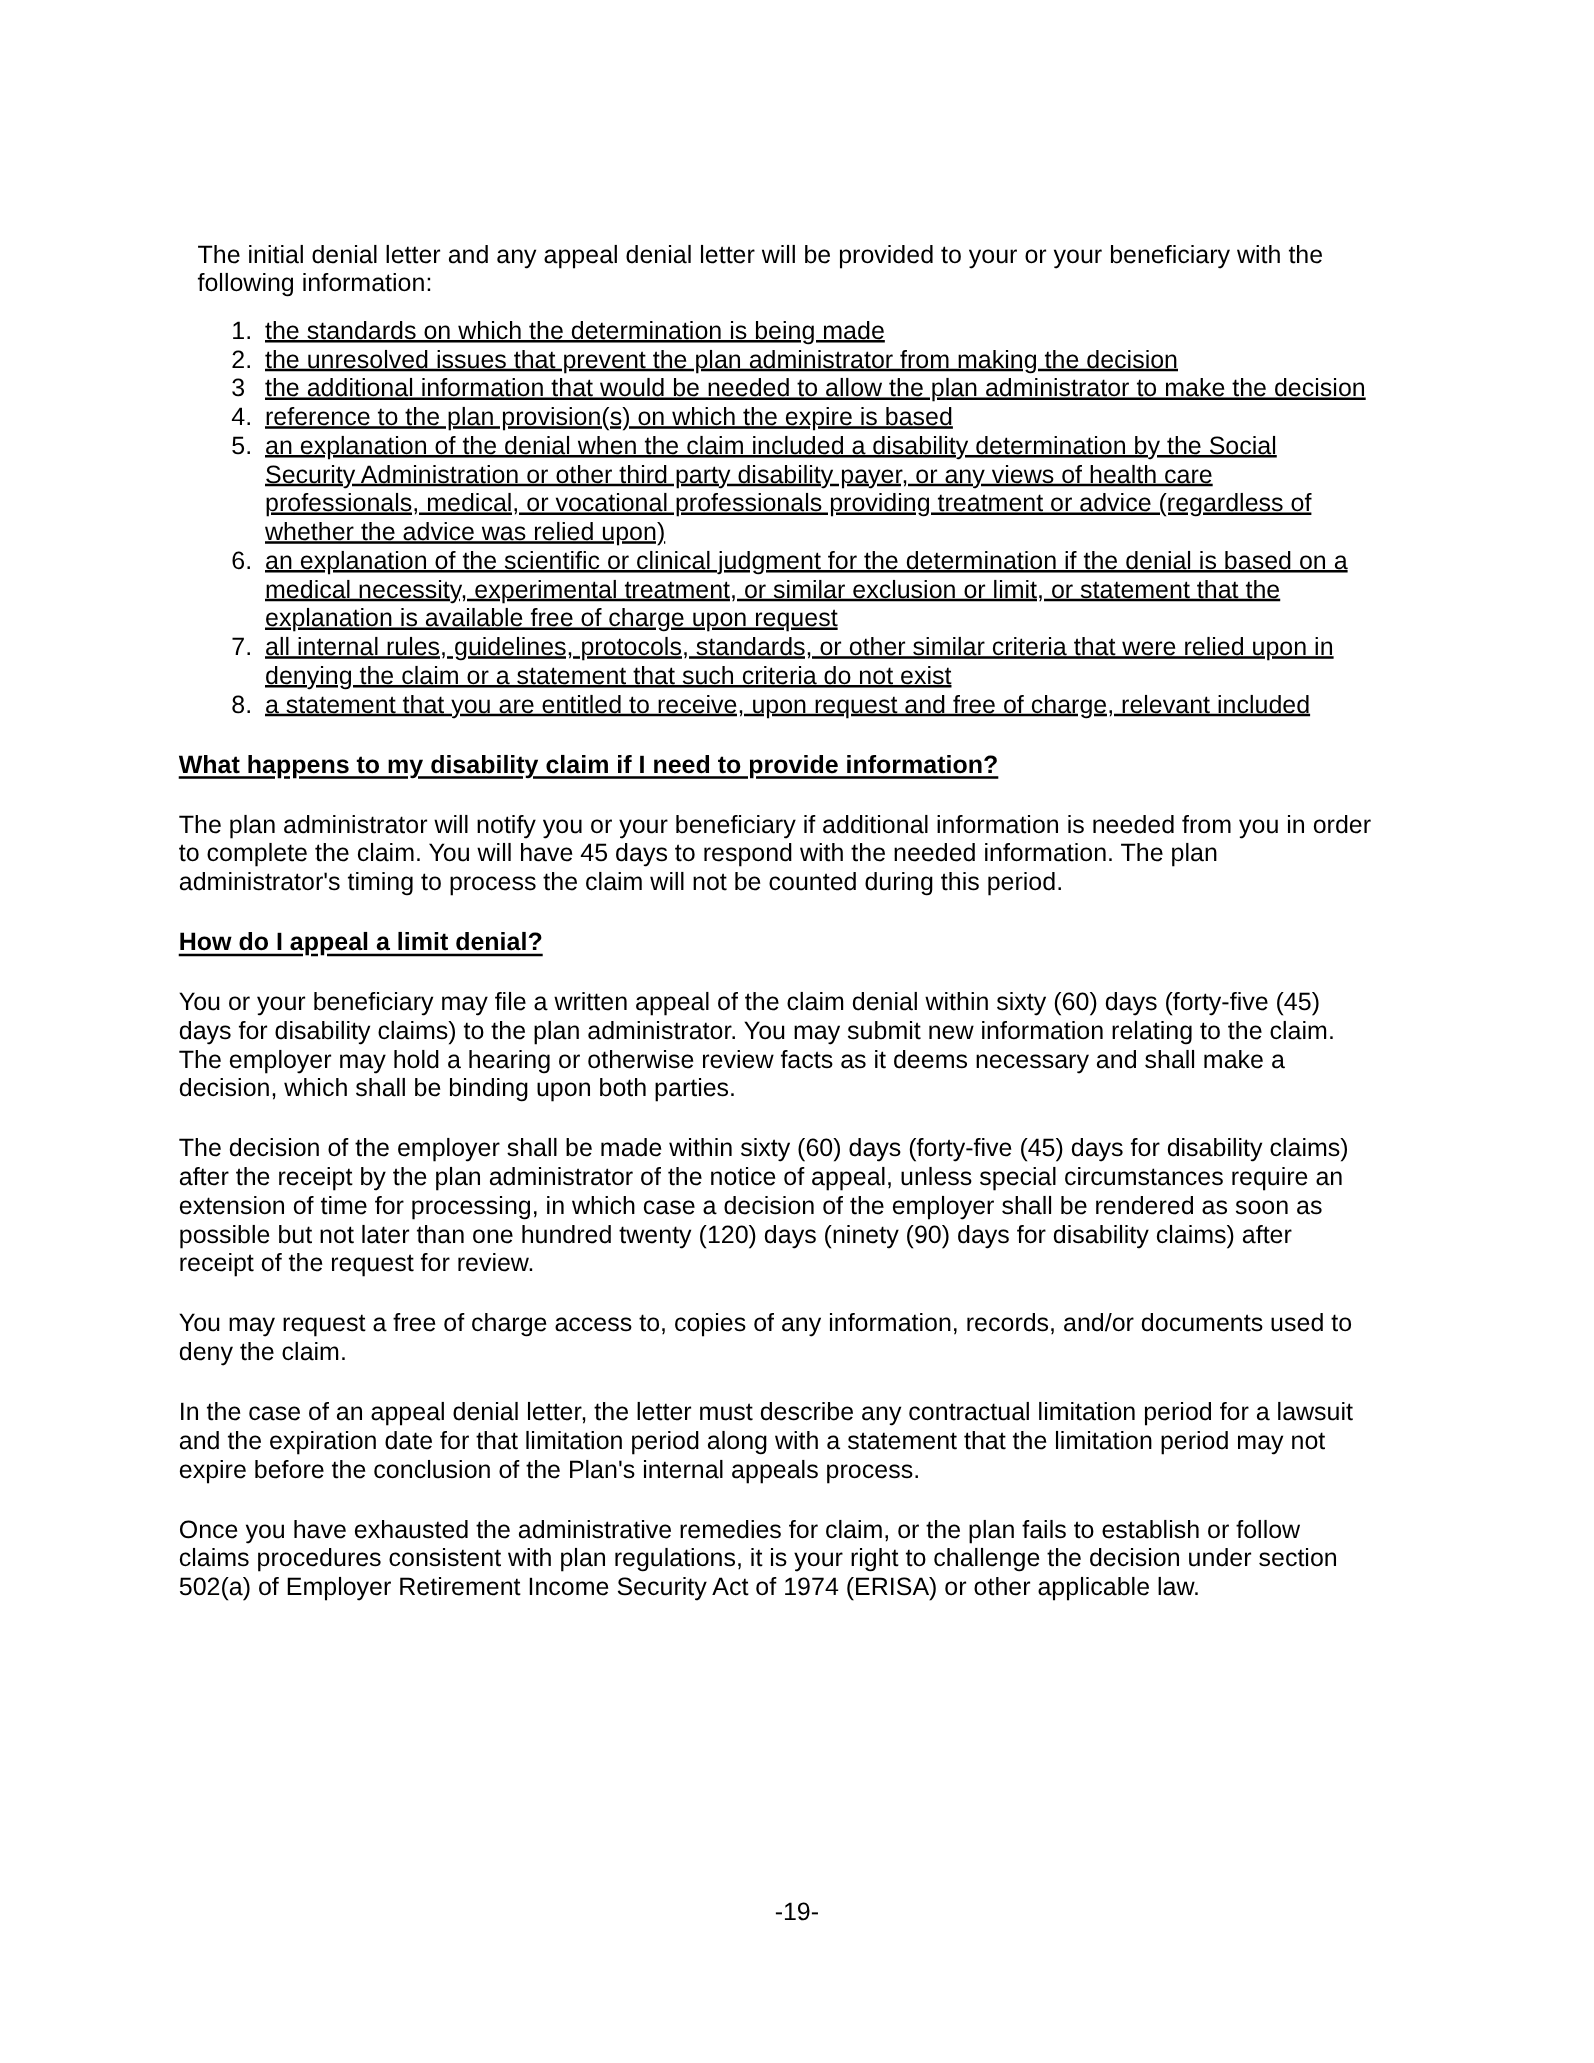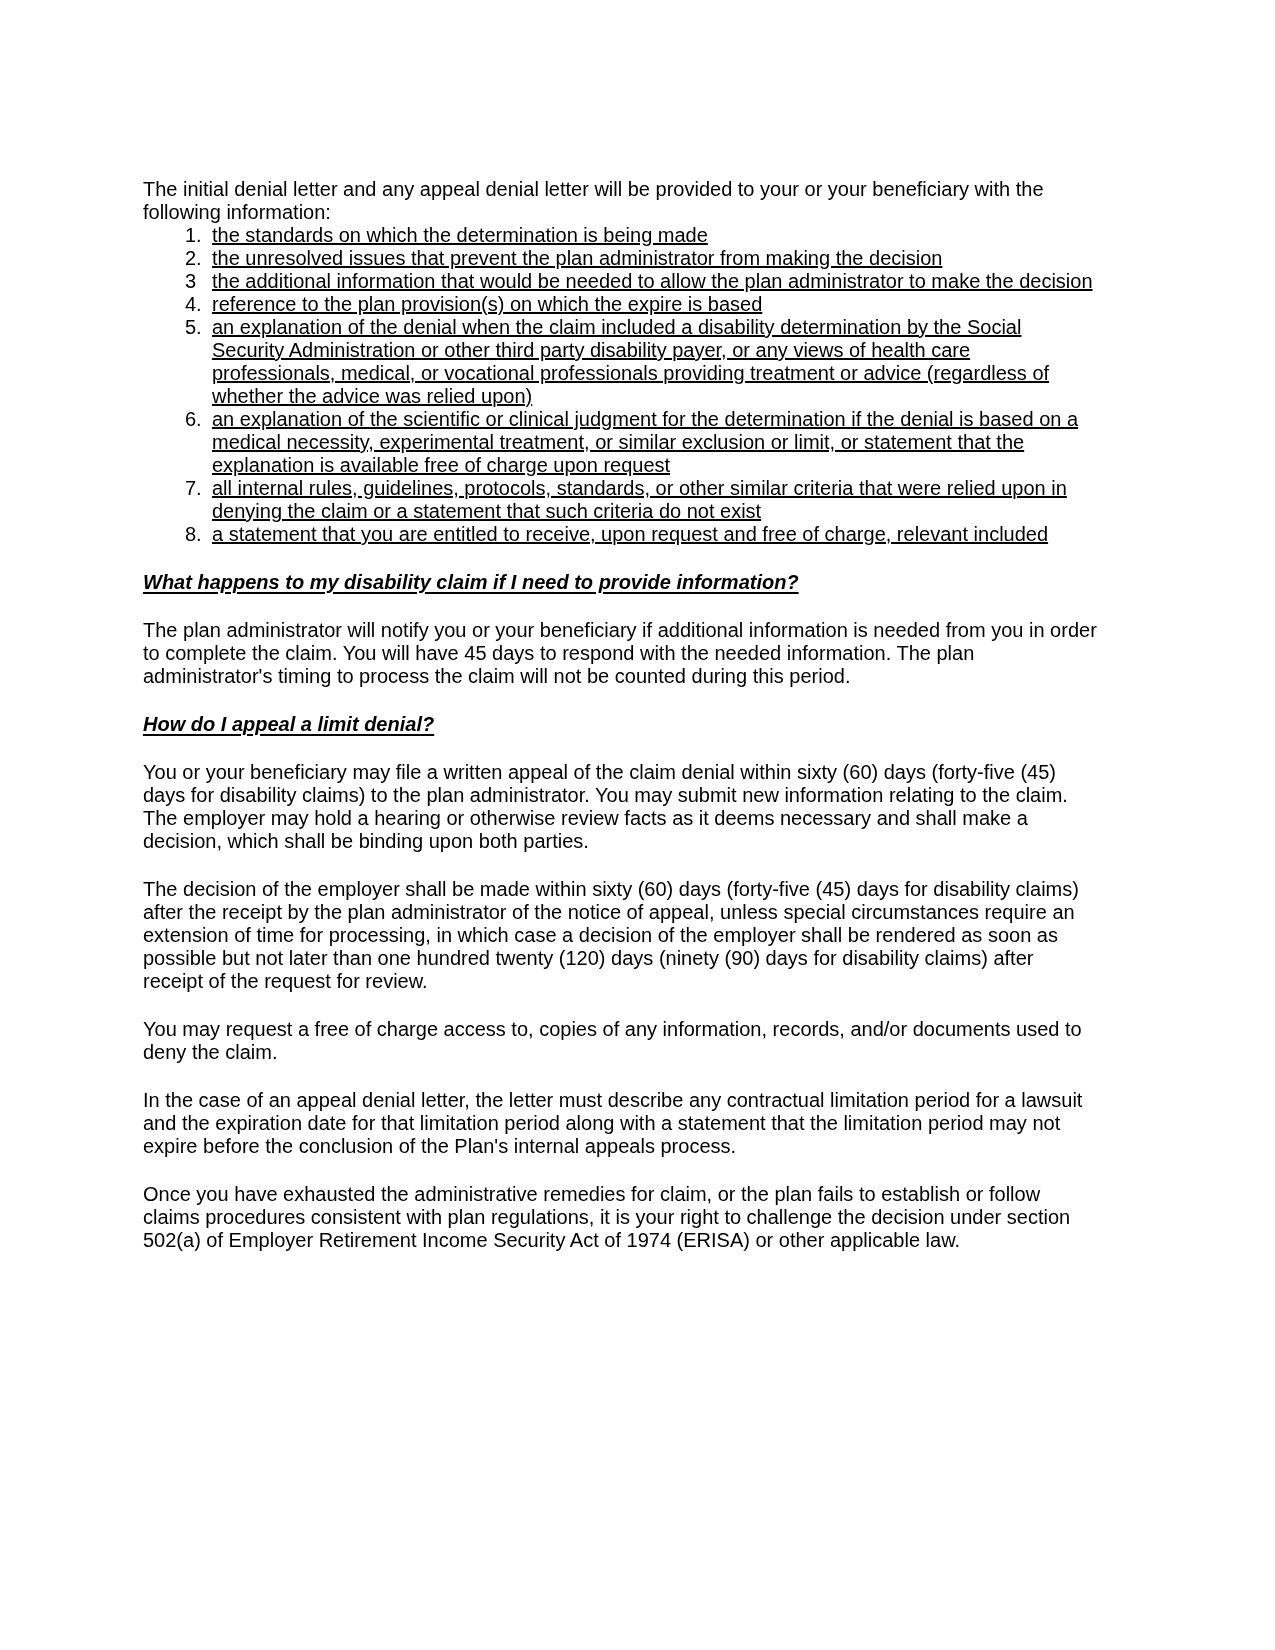--- a/index.html
+++ b/index.html
@@ -13,31 +13,30 @@
     line-height: 23px;
     color: #000000;
     overflow: hidden;
   }
   .content {
     position: absolute;
     left: 143px;
     top: 178px;
     width: 955px;
   }
-  .intro { margin: 0; }
+  .intro { margin: 15px; }
   .olist { margin: 0; }
   .li { display: flex; margin-left: 42px; }
   .li .num { flex: 0 0 27px; width: 27px; }
   .li .txt { flex: 1; text-decoration: underline; }
   h2.q {
     font-size: 20px;
     line-height: 23px;
     margin: 25px 0 0 0;
     font-weight: bold;
-    font-style: italic;
     text-decoration: underline;
     text-decoration-thickness: 2px;
     text-underline-offset: 3px;
   }
   p.para { margin: 25px 0 0 0; }
   .pagenum {
     position: absolute;
     top: 1519px;
     left: 0;
     width: 100%;
@@ -92,13 +91,14 @@
 
     <h2 class="q">How do I appeal a limit denial?</h2>
     <p class="para">You or your beneficiary may file a written appeal of the claim denial within sixty (60) days (forty-five (45) days for disability claims) to the plan administrator. You may submit new information relating to the claim. The employer may hold a hearing or otherwise review facts as it deems necessary and shall make a decision, which shall be binding upon both parties.</p>
     <p class="para">The decision of the employer shall be made within sixty (60) days (forty-five (45) days for disability claims) after the receipt by the plan administrator of the notice of appeal, unless special circumstances require an extension of time for processing, in which case a decision of the employer shall be rendered as soon as possible but not later than one hundred twenty (120) days (ninety (90) days for disability claims) after receipt of the request for review.</p>
     <p class="para">You may request a free of charge access to, copies of any information, records, and/or documents used to deny the claim.</p>
     <p class="para">In the case of an appeal denial letter, the letter must describe any contractual limitation period for a lawsuit and the expiration date for that limitation period along with a statement that the limitation period may not expire before the conclusion of the Plan's internal appeals process.</p>
     <p class="para">Once you have exhausted the administrative remedies for claim, or the plan fails to establish or follow claims procedures consistent with plan regulations, it is your right to challenge the decision under section 502(a) of Employer Retirement Income Security Act of 1974 (ERISA) or other applicable law.</p>
 
   </div>
 
+  <div class="pagenum">-19-</div>
 </div>
 
 </body></html>

